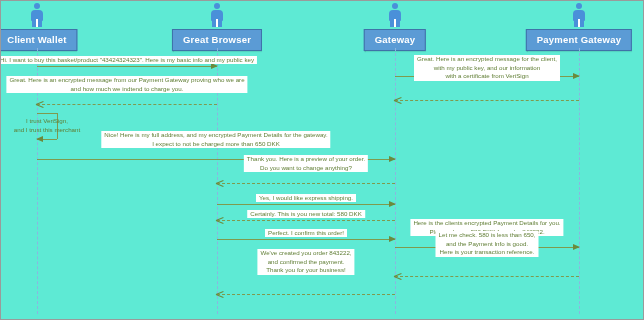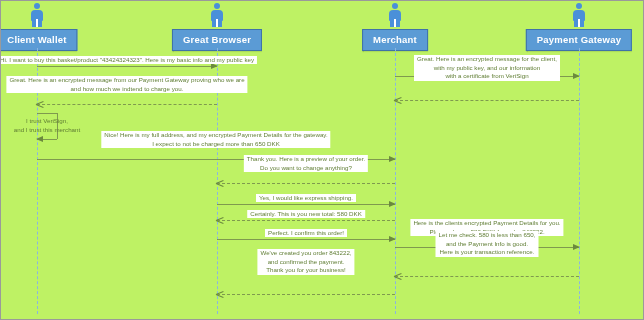--- a/index.html
+++ b/index.html
@@ -7,21 +7,21 @@
     padding: 0;
     background: #ffffff;
   }
   body {
     font-family: "Liberation Sans", sans-serif;
   }
   #canvas {
     position: relative;
     width: 644px;
     height: 320px;
-    background: #bef264;
+    background: #5eead4;
     border: 1px solid #9a9a9a;
     box-sizing: border-box;
     overflow: hidden;
   }
   
   .actor {
     position: absolute;
     top: 0;
     width: 0;
     height: 0;
@@ -241,21 +241,21 @@
       </div>
       <div class="lifeline" style="left: 216px;"></div>
       <div class="actor" style="left: 394px;">
         <div class="actor-figure">
           <div class="actor-head"></div>
           <div class="actor-body"></div>
           <div class="actor-leg-l"></div>
           <div class="actor-leg-r"></div>
           <div class="actor-gap"></div>
         </div>
-        <div class="actor-box">Merchant</div>
+        <div class="actor-box">Gateway</div>
       </div>
       <div class="lifeline" style="left: 394px;"></div>
       <div class="actor" style="left: 578px;">
         <div class="actor-figure">
           <div class="actor-head"></div>
           <div class="actor-body"></div>
           <div class="actor-leg-l"></div>
           <div class="actor-leg-r"></div>
           <div class="actor-gap"></div>
         </div>

